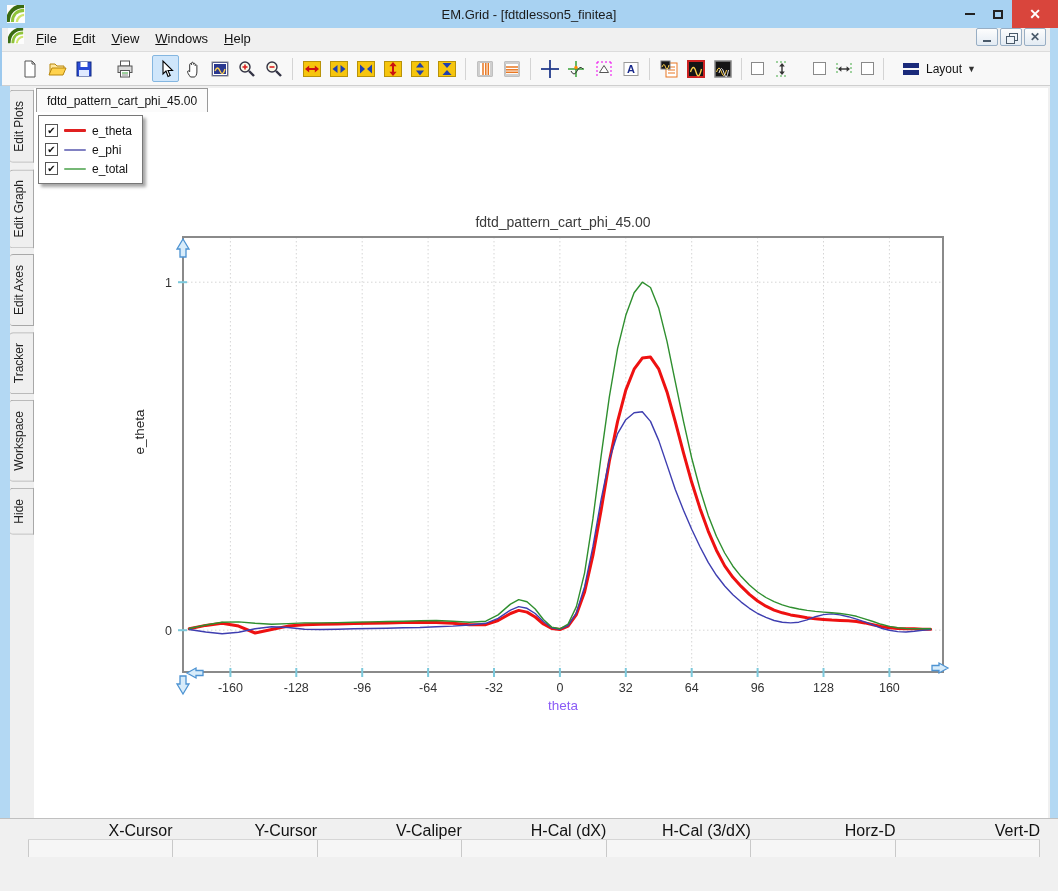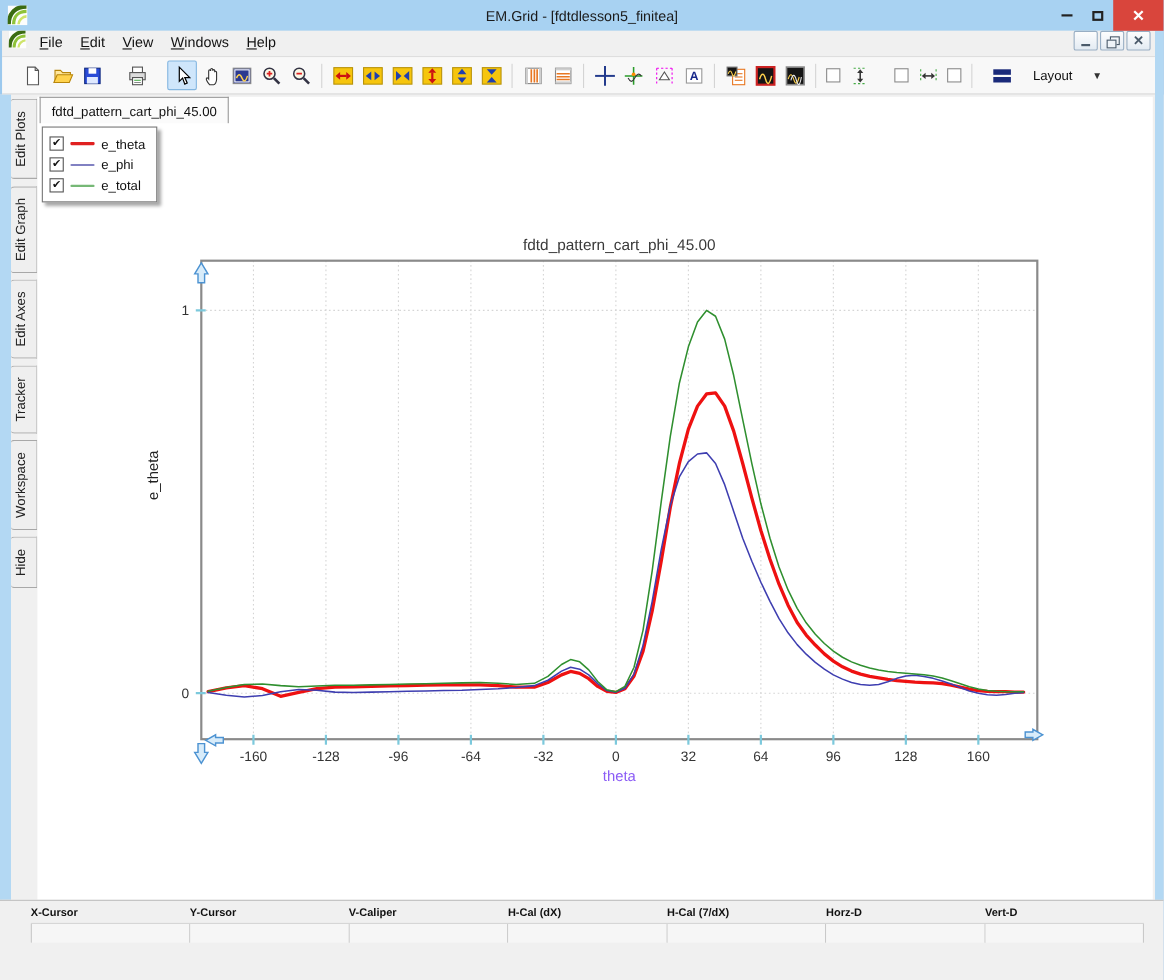--- a/index.html
+++ b/index.html
@@ -32,21 +32,21 @@
   .mdi-restore:after{content:"";position:absolute;left:0;top:3px;width:7px;height:6px;border:1.5px solid #4a5a6a;background:#eef3f8;}
   .mdi-x{color:#4a5a6a;font-size:12px;font-weight:bold;line-height:1;}
   
   #toolbar{position:absolute;left:2px;top:52px;width:1054px;height:34px;background:#f8f8f8;
            border-bottom:1px solid #cfcfcf;display:flex;align-items:center;padding-left:14px;}
   .tb-btn{width:27px;height:27px;display:flex;align-items:center;justify-content:center;border:1px solid transparent;border-radius:2px;}
   .tb-btn.active{background:#cfe6fb;border-color:#84b6e0;}
   .tb-sep{width:1px;height:22px;background:#d4d4d4;margin:0 5px;}
   .tb-gap{width:14px;}
   .tb-check{width:13px;height:13px;border:1px solid #8a8a8a;background:#fff;margin:0 4px;}
-  #layout-btn{display:flex;align-items:center;gap:18px;padding:2px 6px;margin-left:6px;}
+  #layout-btn{display:flex;align-items:center;gap:5px;padding:2px 6px;margin-left:6px;}
   #layout-btn .lbl{font-size:12px;color:#111;}
   #layout-btn .caret{font-size:9px;color:#333;}
   
   #main{position:absolute;left:0;top:86px;width:1058px;height:732px;background:#f0f0f0;}
   #left-strip{position:absolute;left:0;top:0;width:10px;height:732px;background:#b3d8f3;}
   #right-strip{position:absolute;right:0;top:-58px;width:8px;height:805px;background:#b3d8f3;}
   #side-tabs{position:absolute;left:10px;top:4px;width:24px;display:flex;flex-direction:column;gap:6px;}
   .side-tab{writing-mode:vertical-rl;transform:rotate(180deg);background:#efefef;
             border:1px solid #a8a8a8;border-right:none;border-radius:0 3px 3px 0;
             font-size:12px;color:#222;padding:10px 2px;text-align:center;width:24px;}
@@ -69,21 +69,21 @@
                font-size:14px;color:#3a3a3a;}
   #x-label{position:absolute;left:149px;top:610px;width:760px;text-align:center;
            font-size:13.5px;color:#8b5cf6;}
   #y-label{position:absolute;left:66px;top:336px;width:80px;height:16px;text-align:center;
            font-size:13.5px;color:#222;transform:rotate(-90deg);}
   
   #statusbar{position:absolute;left:0;top:818px;width:1058px;height:73px;background:#f0f0f0;
              border-top:1px solid #c0c0c0;}
   #status-cols{position:absolute;left:28px;top:2px;width:1012px;}
   .st-head-row{display:flex;height:19px;border-bottom:1px solid #d6d6d6;}
-  .st-head{flex:1;text-align:left;font-size:10px;font-weight:bold;color:#111;line-height:19px;}
+  .st-head{flex:1;text-align:right;font-size:16px;font-weight:normal;color:#111;line-height:19px;}
   .st-cell-row{display:flex;height:17px;}
   .st-cell{flex:1;background:#f6f6f6;border-right:1px solid #c9c9c9;font-size:11px;color:#333;}
   .st-cell:first-child{border-left:1px solid #c9c9c9;}
 </style>
 </head>
 <body>
 
 <div id="window">
 
   <div id="titlebar">
@@ -439,21 +439,21 @@
     </div>
   </div>
 
   <div id="statusbar">
     <div id="status-cols">
       <div class="st-head-row" id="status-heads">
           <div class="st-head">X-Cursor</div>
           <div class="st-head">Y-Cursor</div>
           <div class="st-head">V-Caliper</div>
           <div class="st-head">H-Cal (dX)</div>
-          <div class="st-head">H-Cal (7/dX)</div>
+          <div class="st-head">H-Cal (3/dX)</div>
           <div class="st-head">Horz-D</div>
           <div class="st-head">Vert-D</div>
         </div>
       <div class="st-cell-row" id="status-cells">
           <div class="st-cell"></div>
           <div class="st-cell"></div>
           <div class="st-cell"></div>
           <div class="st-cell"></div>
           <div class="st-cell"></div>
           <div class="st-cell"></div>

